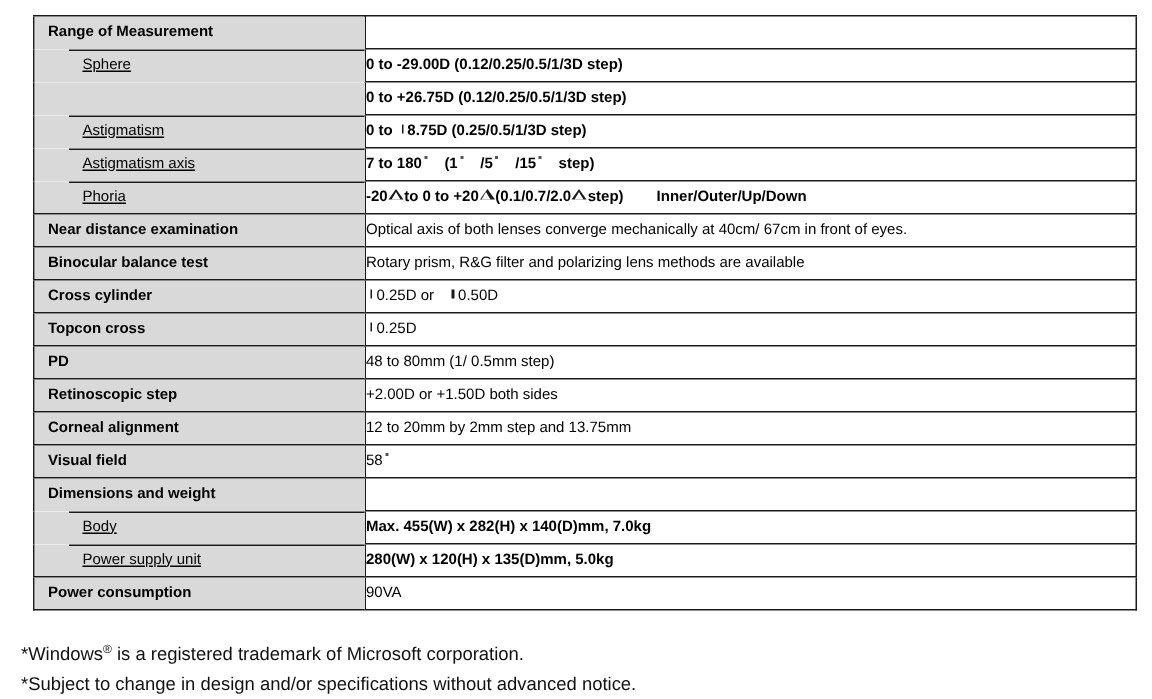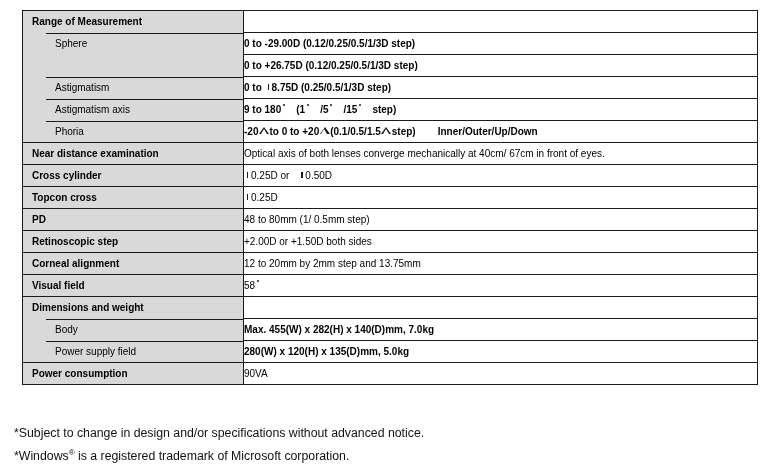--- a/index.html
+++ b/index.html
@@ -85,20 +85,21 @@
   }
 
   .lab-text {
     display: block;
     font-weight: bold;
     padding-left: 9px;
   }
   .lab-text.sub {
     font-weight: normal;
     padding-left: 32px;
+    text-decoration: underline;
   }
 
   
   .pm {
     display: inline-block;
     position: relative;
     width: 7px;
     height: 0.95em;
     vertical-align: -0.12em;
   }
@@ -231,43 +232,51 @@
             <span>0 to </span><span class="pm"></span><span>8.75D (0.25/0.5/1/3D step)</span>
           </td>
         </tr>
 
         <tr class="rule-sub">
           <td class="lab">
             <span class="inset-rule"></span>
             <span class="lab-text sub">Astigmatism axis</span>
           </td>
           <td class="val">
-            <span>9 to 180</span><span class="deg"></span><span class="sp"></span><span>(1</span><span class="deg"></span><span class="sp"></span><span>/5</span><span class="deg"></span><span class="sp"></span><span>/15</span><span class="deg"></span><span class="sp"></span><span>step)</span>
+            <span>7 to 180</span><span class="deg"></span><span class="sp"></span><span>(1</span><span class="deg"></span><span class="sp"></span><span>/5</span><span class="deg"></span><span class="sp"></span><span>/15</span><span class="deg"></span><span class="sp"></span><span>step)</span>
           </td>
         </tr>
 
         <tr class="rule-sub">
           <td class="lab">
             <span class="inset-rule"></span>
             <span class="lab-text sub">Phoria</span>
           </td>
           <td class="val">
-            <span>-20</span><span class="pd-tri"></span><span>to 0 to +20</span><span class="pd-tri"></span><span>(0.1/0.5/1.5</span><span class="pd-tri"></span><span>step)</span><span class="sp-wide"></span><span>Inner/Outer/Up/Down</span>
+            <span>-20</span><span class="pd-tri"></span><span>to 0 to +20</span><span class="pd-tri"></span><span>(0.1/0.7/2.0</span><span class="pd-tri"></span><span>step)</span><span class="sp-wide"></span><span>Inner/Outer/Up/Down</span>
           </td>
         </tr>
 
         <tr class="rule-full">
           <td class="lab">
             <span class="lab-text">Near distance examination</span>
           </td>
           <td class="val">
             <span>Optical axis of both lenses converge mechanically at 40cm/ 67cm in front of eyes.</span>
           </td>
         </tr>
 
+        <tr class="rule-full">
+          <td class="lab">
+            <span class="lab-text">Binocular balance test</span>
+          </td>
+          <td class="val">
+            <span>Rotary prism, R&amp;G filter and polarizing lens methods are available</span>
+          </td>
+        </tr>
 
         <tr class="rule-full">
           <td class="lab">
             <span class="lab-text">Cross cylinder</span>
           </td>
           <td class="val">
             <span class="pm"></span><span>0.25D or</span><span class="sp"></span><span class="pm"></span><span>0.50D</span>
           </td>
         </tr>
 
@@ -331,21 +340,21 @@
             <span class="lab-text sub">Body</span>
           </td>
           <td class="val">
             <span>Max. 455(W) x 282(H) x 140(D)mm, 7.0kg</span>
           </td>
         </tr>
 
         <tr class="rule-sub">
           <td class="lab">
             <span class="inset-rule"></span>
-            <span class="lab-text sub">Power supply field</span>
+            <span class="lab-text sub">Power supply unit</span>
           </td>
           <td class="val">
             <span>280(W) x 120(H) x 135(D)mm, 5.0kg</span>
           </td>
         </tr>
 
 
         <tr class="rule-full">
           <td class="lab">
             <span class="lab-text">Power consumption</span>
@@ -353,17 +362,17 @@
           <td class="val">
             <span>90VA</span>
           </td>
         </tr>
 
       </tbody>
     </table>
   </div>
 
   <div id="footnotes">
+    <div class="footnote"><span>*Windows</span><sup>®</sup><span> is a registered trademark of Microsoft corporation.</span></div>
     <div class="footnote">*Subject to change in design and/or specifications  without advanced notice.</div>
-    <div class="footnote"><span>*Windows</span><sup>®</sup><span> is a registered trademark of Microsoft corporation.</span></div>
   </div>
 
 </div>
 
 </body></html>

